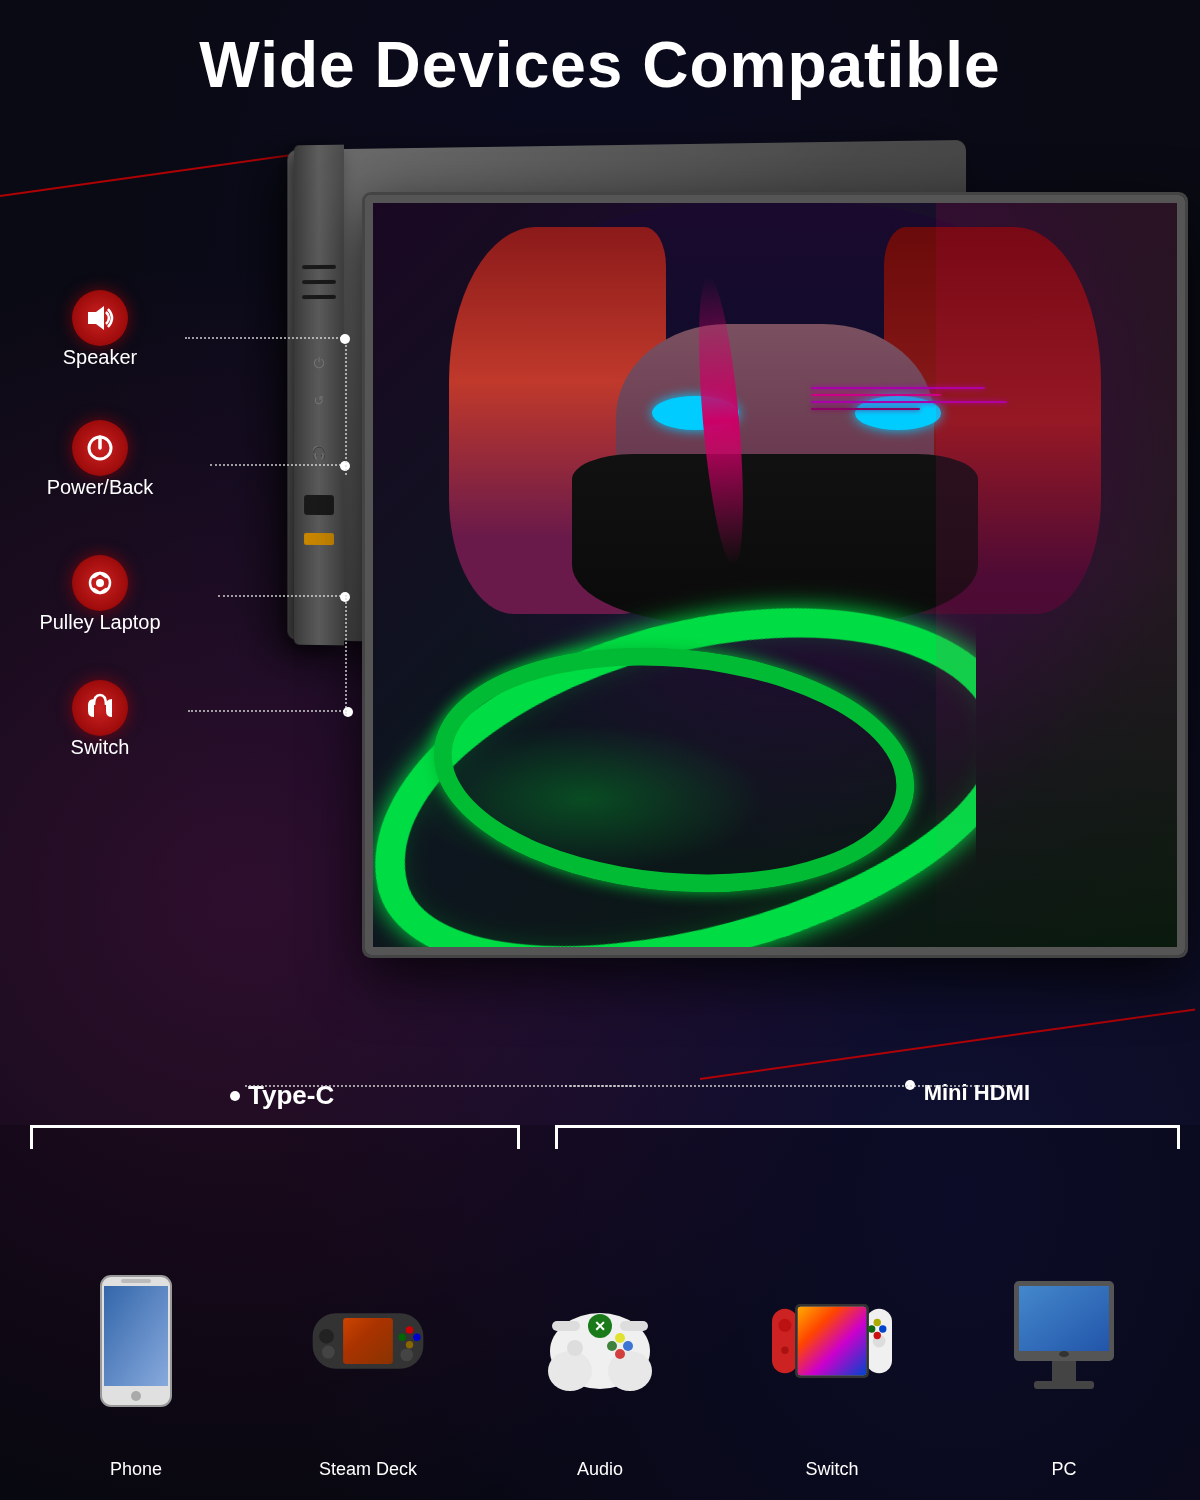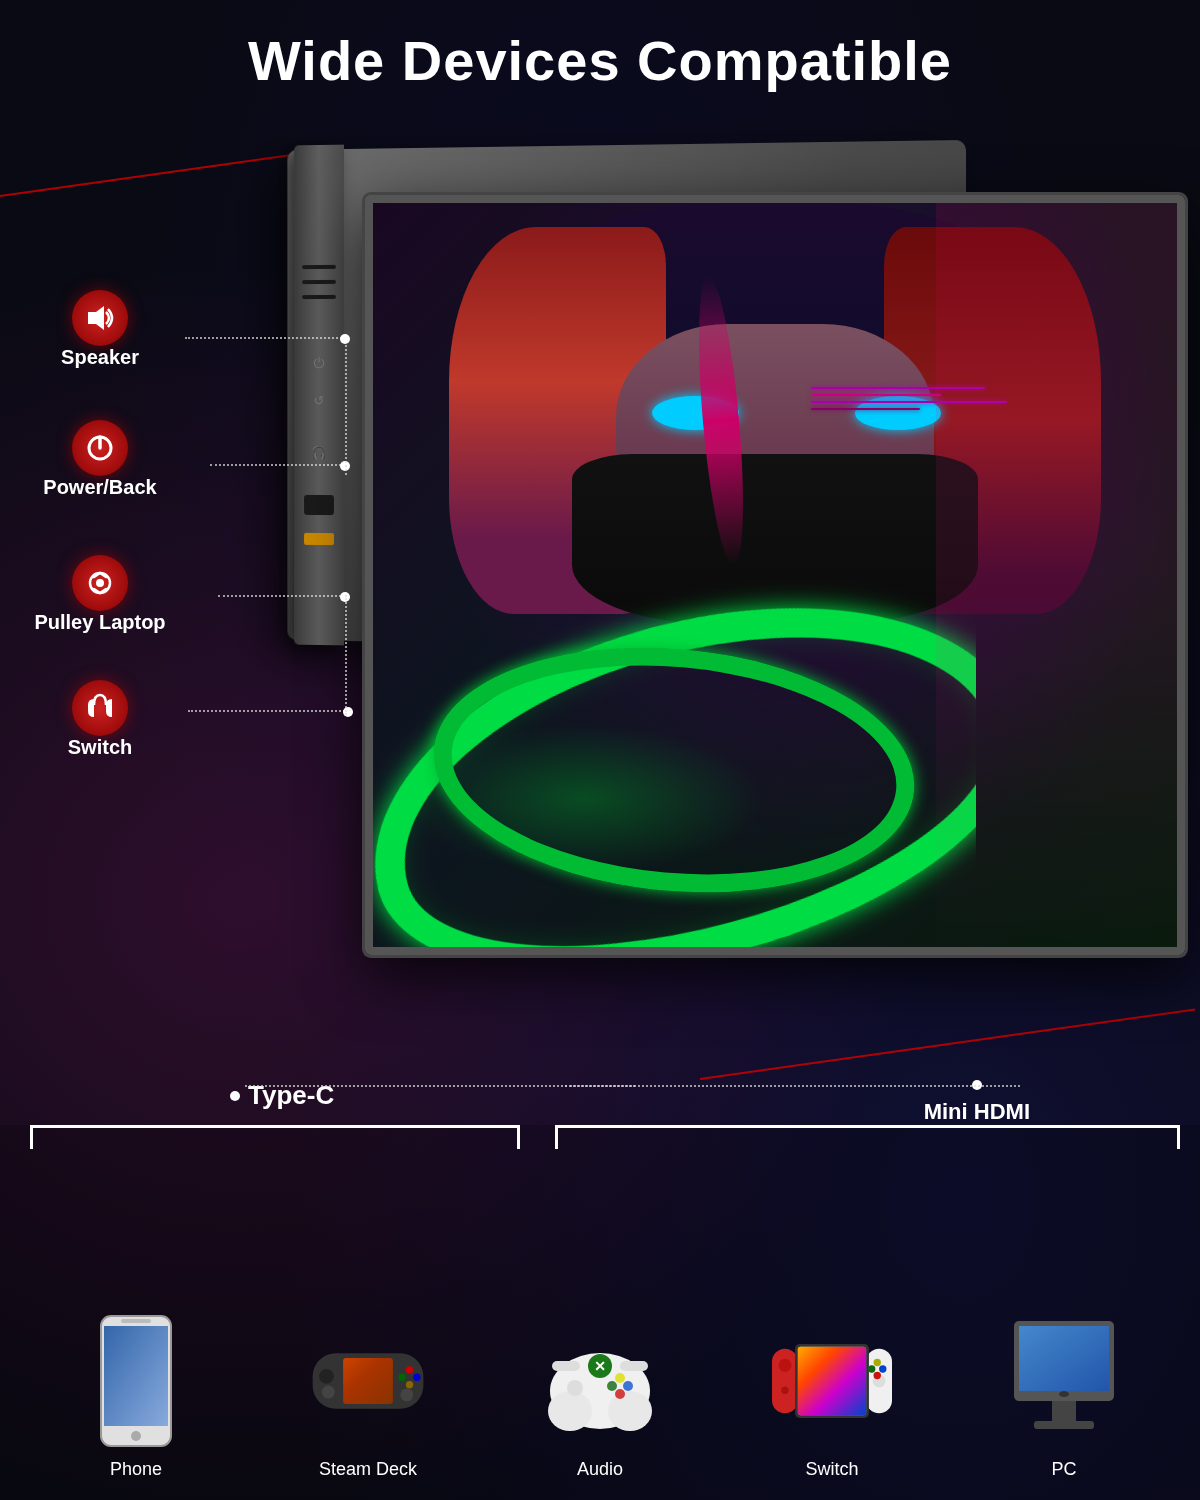--- a/index.html
+++ b/index.html
@@ -45,38 +45,38 @@
       transform: rotate(-8deg);
     }
 
     
     .page-title {
       position: absolute;
       top: 28px;
       left: 0;
       right: 0;
       text-align: center;
-      font-size: 56px;
+      font-size: 64px;
       font-weight: 900;
       color: #ffffff;
       letter-spacing: 1px;
     }
 
     .label-item {
       position: absolute;
       display: flex;
       flex-direction: column;
       align-items: center;
       width: 160px;
     }
 
     .label-text {
       color: #ffffff;
       font-size: 20px;
-      font-weight: 700;
+      font-weight: 400;
       text-align: center;
     }
 
     .device-item {
       display: flex;
       flex-direction: column;
       align-items: center;
       gap: 8px;
     }
 
@@ -87,20 +87,21 @@
       align-items: center;
       justify-content: center;
       position: relative;
     }
 
     .device-label {
       color: #ffffff;
       font-size: 18px;
       font-weight: 500;
       text-align: center;
+      margin-top: 40px;
     }
 
     
     .feature-icon-circle {
       width: 56px;
       height: 56px;
       background: radial-gradient(circle, #cc2222, #880000);
       border-radius: 50%;
       display: flex;
       align-items: center;
@@ -260,21 +261,21 @@
 </div>
 
 <div style="position:absolute; top:345px; left:345px; width:2px; height:130px; border-left:2px dotted rgba(220,220,220,0.7);"></div>
 <div style="position:absolute; top:595px; left:345px; width:2px; height:120px; border-left:2px dotted rgba(220,220,220,0.7);"></div>
 
 <div style="position:absolute; top:1080px; left:230px; display:flex; align-items:center; gap:8px;">
   <div style="width:10px; height:10px; background:white; border-radius:50%;"></div>
   <div style="color:white; font-size:26px; font-weight:700;">Type-C</div>
 </div>
 
-<div style="position:absolute; top:1080px; right:170px; display:flex; align-items:center; gap:9px;flex-direction:column;">
+<div style="position:absolute; top:1080px; right:170px; display:flex; align-items:flex-start; gap:9px;">
   <div style="width:10px; height:10px; background:white; border-radius:50%;"></div>
   <div style="color:white; font-size:22px; font-weight:700;">Mini HDMI</div>
 </div>
 
 <div style="position:absolute; top:1085px; left:245px; right:565px; height:1px; border-top:2px dotted rgba(220,220,220,0.7);"></div>
 
 <div style="position:absolute; top:1085px; left:565px; right:180px; height:1px; border-top:2px dotted rgba(220,220,220,0.7);"></div>
 
 <div style="position:absolute; bottom:0; left:0; right:0; height:375px; background:rgba(0,0,0,0.2);">
 

